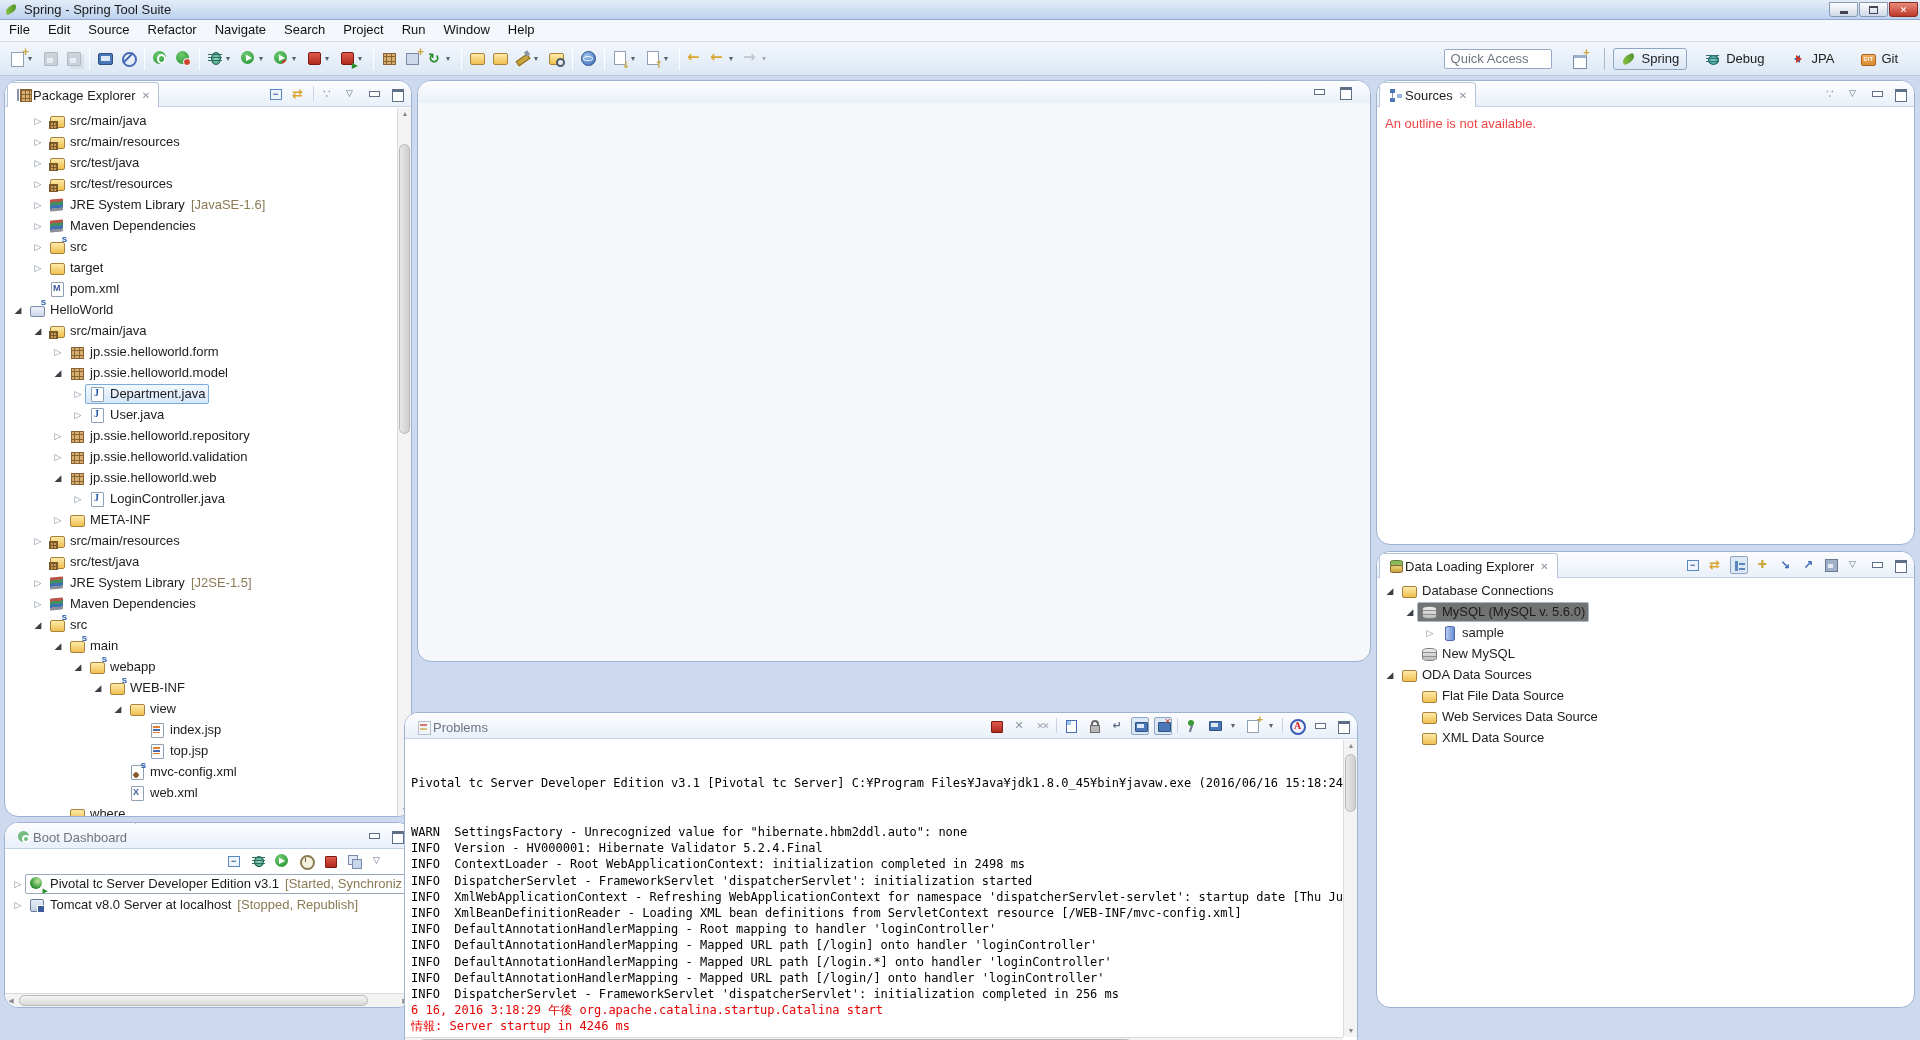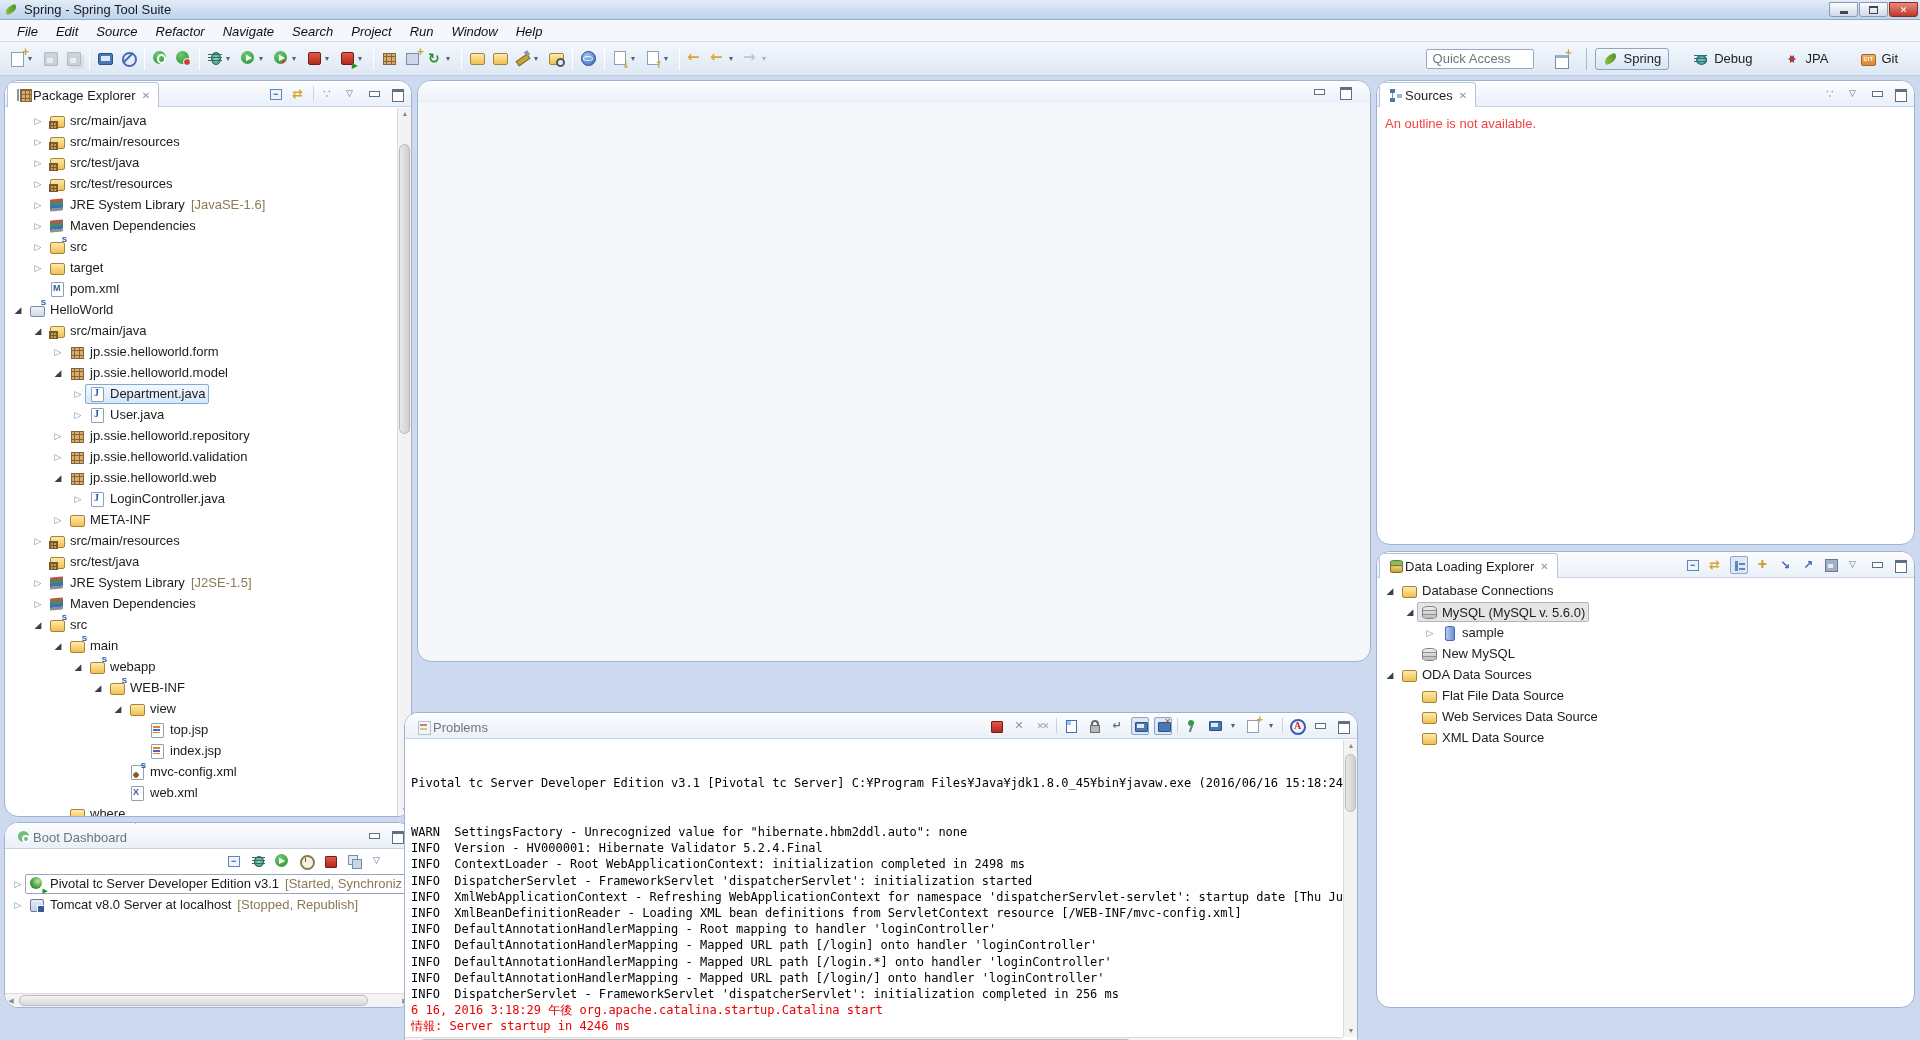--- a/index.html
+++ b/index.html
@@ -13,21 +13,21 @@
   .appicon::before{content:"";position:absolute;left:1px;top:4px;width:12px;height:7px;
     background:linear-gradient(100deg,#8cc63f,#4e8f2f);border-radius:70% 20% 70% 20%;transform:rotate(-25deg);}
   .winbtns{margin-left:auto;display:flex;margin-right:2px;}
   .wb{width:29px;height:15px;margin-left:1px;display:flex;align-items:center;justify-content:center;
     border:1px solid #8a9ab5;border-radius:0 0 3px 3px;background:linear-gradient(#fdfdfe,#cfd9e8);
     font-size:9px;color:#445;}
   .wb-close{background:linear-gradient(#e88a7a,#c0392b);color:#fff;border-color:#8a2a20;}
   .s-min{width:8px;height:3px;background:#445;display:block;margin-top:5px;}
   .s-max{width:9px;height:8px;border:1px solid #445;border-top-width:2px;display:block;}
   .menubar{position:absolute;left:0;top:20px;width:1920px;height:22px;background:#f4f7fb;
-    border-bottom:1px solid #d4dce8;display:flex;align-items:flex-end;padding-left:8px;font-style:italic;}
+    border-bottom:1px solid #d4dce8;display:flex;align-items:flex-start;padding-left:0;}
   .menu-item{padding:2px 9px;font-size:13px;color:#111;}
   
   .toolbar{position:absolute;left:0;top:42px;width:1920px;height:34px;
     background:linear-gradient(#f3f7fc,#dde8f4);border-bottom:1px solid #bccadd;
     display:flex;align-items:center;padding:0 6px;}
   .tb-left{display:flex;align-items:center;height:100%;flex:1;overflow:hidden;}
   .tbtn{display:flex;align-items:center;padding:2px 2px;margin:0 1px;}
   .tbtn.disabled{opacity:.45;filter:grayscale(70%);}
   .tbi{width:17px;height:17px;position:relative;display:inline-block;}
   .tbi::before,.tbi::after{content:"";position:absolute;}
@@ -59,21 +59,21 @@
   .vt.pressed{border:1px solid #8fa5c4;background:#dce8f5;border-radius:2px;}
   .vsep{width:1px;height:15px;background:#c8d4e4;}
   
   .tree{font-size:13px;color:#1c1c1c;padding-top:2px;position:relative;}
   .trow{display:flex;align-items:center;height:21px;padding-left:6px;white-space:nowrap;}
   .tindent{flex:none;}
   .arrow{width:14px;flex:none;text-align:center;font-size:9px;color:#7a8694;}
   .arrow.exp{color:#3a3f46;}
   .rowbody{display:flex;align-items:center;gap:4px;padding:1px 3px;border:1px solid transparent;border-radius:2px;}
   .rowbody.sel{background:linear-gradient(#f3f9fe,#d4e7fa);border-color:#7fabdc;}
-  .rowbody.sel2{background:#e5e5e5;border-color:#a8b8c8;align-items:flex-end;}
+  .rowbody.sel2{background:#737373;border-color:#a8b8c8;}
   .rowbody.focus{background:#fff;border-color:#98a8bc;}
   .decor{color:#8a7a55;margin-left:2px;}
   
   .ti{width:17px;height:16px;position:relative;flex:none;display:inline-block;}
   .ti::before,.ti::after{content:"";position:absolute;}
   .i-folder::before,.i-folder-s::before,.i-pkgfolder::before{left:1px;top:3px;width:13px;height:10px;
     background:linear-gradient(#fdeaa8,#f0c050);border:1px solid #a8823a;border-radius:2px;}
   .i-folder-s::after{content:"S";right:-1px;top:-4px;color:#2456a8;font:bold 8px "Liberation Sans",sans-serif;}
   .i-pkgfolder::after{left:0;bottom:0;width:7px;height:6px;background:#c89858;border:1px solid #7a5a2a;
     background-image:linear-gradient(#7a5a2a 1px,transparent 1px),linear-gradient(90deg,#7a5a2a 1px,transparent 1px);
@@ -376,21 +376,21 @@
         <span class="dd">▾</span>
       </span>
     </div>
   <div class="tb-right">
     <div class="quick-access">Quick Access</div>
     <div class="persp">
       <span class="p-item">
           <span class="pic ic-openpersp"></span>
         </span>
       <span class="pdiv"></span>
-      <span id="persp-items" style="display:flex;gap:16px;">
+      <span id="persp-items" style="display:flex;gap:10px;">
           <span class="p-item active">
             <span class="pic ic-leaf"></span>
             <span>Spring</span>
           </span>
           <span class="p-item">
             <span class="pic ic-bug"></span>
             <span>Debug</span>
           </span>
           <span class="p-item">
             <span class="pic ic-jpa"></span>
@@ -657,29 +657,29 @@
         <span class="rowbody">
           <span class="ti i-folder"></span>
           <span>view</span>
         </span>
       </div>
       <div class="trow">
         <span class="tindent" style="width: 120px;"></span>
         <span class="arrow"></span>
         <span class="rowbody">
           <span class="ti i-jspfile"></span>
+          <span>index.jsp</span>
+        </span>
+      </div>
+      <div class="trow">
+        <span class="tindent" style="width: 120px;"></span>
+        <span class="arrow"></span>
+        <span class="rowbody">
+          <span class="ti i-jspfile"></span>
           <span>top.jsp</span>
-        </span>
-      </div>
-      <div class="trow">
-        <span class="tindent" style="width: 120px;"></span>
-        <span class="arrow"></span>
-        <span class="rowbody">
-          <span class="ti i-jspfile"></span>
-          <span>index.jsp</span>
         </span>
       </div>
       <div class="trow">
         <span class="tindent" style="width: 100px;"></span>
         <span class="arrow"></span>
         <span class="rowbody">
           <span class="ti i-beanxml"></span>
           <span>mvc-config.xml</span>
         </span>
       </div>

